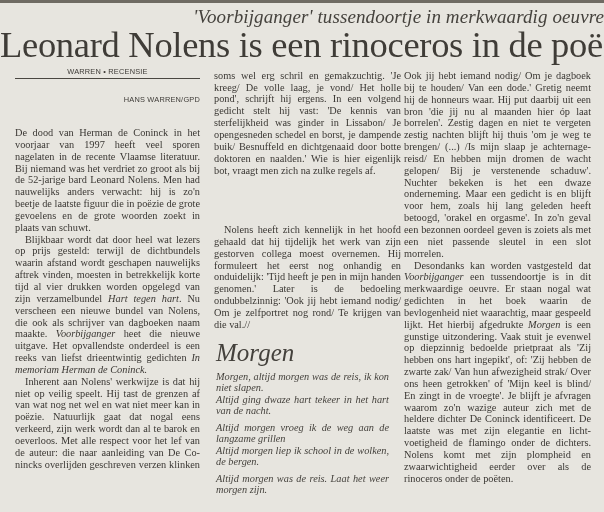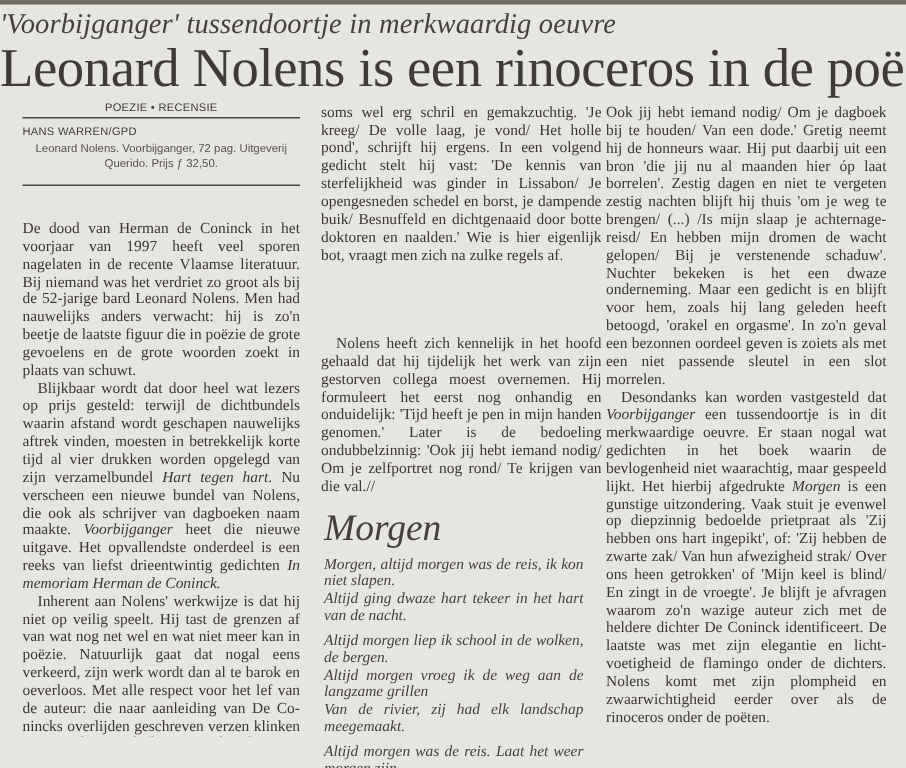--- a/index.html
+++ b/index.html
@@ -5,40 +5,40 @@
   html, body { margin:0; padding:0; }
   body {
     width:604px; height:512px; overflow:hidden;
     background:#e7e5df;
     color:#3a3733;
     font-family:"DejaVu Serif", serif;
     position:relative;
   }
   .topline { position:absolute; left:0; top:0; width:604px; height:3px; background:#6f6b63; }
   .kicker {
-    position:absolute; left:0; top:6px; width:604px; text-align:left;
+    position:absolute; left:0; top:6px; width:604px; text-align:right;
     font-family:"Liberation Serif", serif; font-style:italic;
     font-size:19px; color:#45423d; letter-spacing:0.1px;
   }
   .headline {
     position:absolute; left:0; top:23px; width:604px; text-align:center;
     font-family:"Liberation Serif", serif; font-size:36.5px; color:#3f3c37;
     letter-spacing:-0.3px; white-space:nowrap;
   }
   .col { position:absolute; top:70px; width:186px; }
   .col1 { left:15px; top:67px; width:185px; }
   .col2 { left:214px; top:70px; width:187px; }
   .col3 { left:404px; top:70px; width:187px; }
   .rubric {
     font-family:"Liberation Sans", sans-serif; font-size:7.4px; text-align:center;
     color:#3d3a36; padding-bottom:2px; border-bottom:1px solid #4a4741; letter-spacing:0.2px;
   }
   .author {
-    font-family:"Liberation Sans", sans-serif; font-size:7.4px; text-align:left;
-    color:#3d3a36; margin-top:4px; letter-spacing:0.2px;
+    font-family:"Liberation Sans", sans-serif; font-size:7.4px; text-align:right;
+    color:#3d3a36; margin-top:16px; letter-spacing:0.2px;
   }
   .bookinfo {
     font-family:"Liberation Sans", sans-serif; font-size:7.6px; text-align:center;
     color:#55524c; line-height:10px; margin-top:2px; padding-bottom:9px;
     border-bottom:1px solid #4a4741;
   }
   p.body {
     margin:0; font-family:"Liberation Serif", serif; font-size:10.3px; line-height:11.85px;
     text-align:justify; color:#3a3733; hyphens:manual;
   }
@@ -56,42 +56,40 @@
   }
 </style>
 </head>
 <body>
 
 <div class="topline"></div>
 <div class="kicker">'Voorbijganger' tussendoortje in merkwaardig oeuvre</div>
 <div class="headline">Leonard Nolens is een rinoceros in de poëzie</div>
 
 <div class="col col1">
-  <div class="rubric">POEZIE • RECENSIE</div>
+  <div class="rubric">WARREN • RECENSIE</div>
   <div class="author">HANS WARREN/GPD</div>
-  <div class="bookinfo">Leonard Nolens. Voorbijganger, 72 pag. Uitgeverij Querido. Prijs ƒ 32,50.</div>
   <p class="body first">De dood van Herman de Coninck in het voorjaar van 1997 heeft veel sporen nagelaten in de recente Vlaamse litera­tuur. Bij niemand was het verdriet zo groot als bij de 52-jarige bard Leonard Nolens. Men had nauwelijks anders verwacht: hij is zo'n beetje de laatste figuur die in poëzie de grote gevoelens en de grote woorden zoekt in plaats van schuwt.</p>
   <p class="body indent"><span>Blijkbaar wordt dat door heel wat le­zers op prijs gesteld: terwijl de dicht­bundels waarin afstand wordt gescha­pen nauwelijks aftrek vinden, moesten in betrekkelijk korte tijd al vier druk­ken worden opgelegd van zijn verza­melbundel </span><em>Hart tegen hart</em><span>. Nu ver­scheen een nieuwe bundel van No­lens, die ook als schrijver van dagboe­ken naam maakte. </span><em>Voorbijganger</em><span> heet die nieuwe uitgave. Het opvallendste onderdeel is een reeks van liefst drie­entwintig gedichten </span><em>In memoriam Herman de Coninck.</em></p>
   <p class="body indent" style="height:95px;overflow:hidden;">Inherent aan Nolens' werkwijze is dat hij niet op veilig speelt. Hij tast de grenzen af van wat nog net wel en wat niet meer kan in poëzie. Natuurlijk gaat dat nogal eens verkeerd, zijn werk wordt dan al te barok en oeverloos. Met alle respect voor het lef van de au­teur: die naar aanleiding van De Co­nincks overlijden geschreven verzen klinken soms wel erg schril en gemak­zuchtig. 'Je kreeg/ De volle laag, je vond/ Het holle pond', schrijft hij er­gens. In een volgend gedicht stelt hij vast: 'De kennis van sterfelijkheid was ginder in Lissabon/ Je opengesneden schedel en borst, je dampende buik/ Besnuffeld en dichtgenaaid door botte doktoren en naalden.' Wie is hier ei­genlijk bot, vraagt men zich na zulke regels af.</p>
 </div>
 
 <div class="col col2">
   <p class="body" style="height:154px;overflow:hidden;position:relative;">
       <span style="position:absolute;left:0;top:-95px;width:187px;text-align:justify;">Inherent aan Nolens' werkwijze is dat hij niet op veilig speelt. Hij tast de grenzen af van wat nog net wel en wat niet meer kan in poëzie. Natuurlijk gaat dat nogal eens verkeerd, zijn werk wordt dan al te barok en oeverloos. Met alle respect voor het lef van de au­teur: die naar aanleiding van De Co­nincks overlijden geschreven verzen klinken soms wel erg schril en gemak­zuchtig. 'Je kreeg/ De volle laag, je vond/ Het holle pond', schrijft hij er­gens. In een volgend gedicht stelt hij vast: 'De kennis van sterfelijkheid was ginder in Lissabon/ Je opengesneden schedel en borst, je dampende buik/ Besnuffeld en dichtgenaaid door botte doktoren en naalden.' Wie is hier ei­genlijk bot, vraagt men zich na zulke regels af.</span>
     </p>
   <p class="body indent">Nolens heeft zich kennelijk in het hoofd gehaald dat hij tijdelijk het werk van zijn gestorven collega moest over­nemen. Hij formuleert het eerst nog onhandig en onduidelijk: 'Tijd heeft je pen in mijn handen genomen.' Later is de bedoeling ondubbelzinnig: 'Ook jij hebt iemand nodig/ Om je zelfportret nog rond/ Te krijgen van die val.//</p>
   <div class="poem-title">Morgen</div>
   <div class="stanza">
     <div class="poem-line">Morgen, altijd morgen was de reis, ik kon niet slapen.</div>
     <div class="poem-line">Altijd ging dwaze hart tekeer in het hart van de nacht.</div>
   </div>
   <div class="stanza">
+    <div class="poem-line">Altijd morgen vroeg ik de weg aan de langzame grillen</div>
     <div class="poem-line">Altijd morgen liep ik school in de wol­ken, de bergen.</div>
-    <div class="poem-line">Altijd morgen vroeg ik de weg aan de langzame grillen</div>
-    <div class="poem-line">Van de rivier, zij had elk landschap meegemaakt.</div>
   </div>
   <div class="stanza">
     <div class="poem-line">Altijd morgen was de reis. Laat het weer morgen zijn.</div>
 
   </div>
 </div>
 
 <div class="col col3">
   <p class="body">Ook jij hebt iemand nodig/ Om je dag­boek bij te houden/ Van een dode.' Gretig neemt hij de honneurs waar. Hij put daarbij uit een bron 'die jij nu al maanden hier óp laat borrelen'. Zestig dagen en niet te vergeten zestig nach­ten blijft hij thuis 'om je weg te bren­gen/ (...) /Is mijn slaap je achternage­reisd/ En hebben mijn dromen de wacht gelopen/ Bij je verstenende schaduw'. Nuchter bekeken is het een dwaze onderneming. Maar een gedicht is en blijft voor hem, zoals hij lang ge­leden heeft betoogd, 'orakel en orgas­me'. In zo'n geval een bezonnen oor­deel geven is zoiets als met een niet passende sleutel in een slot morrelen.</p>
   <p class="body indent"><span>Desondanks kan worden vastgesteld dat </span><em>Voorbijganger</em><span> een tussendoortje is in dit merkwaardige oeuvre. Er staan nogal wat gedichten in het boek waar­in de bevlogenheid niet waarachtig, maar gespeeld lijkt. Het hierbij afge­drukte </span><em>Morgen</em><span> is een gunstige uitzon­dering. Vaak stuit je evenwel op diep­zinnig bedoelde prietpraat als 'Zij heb­ben ons hart ingepikt', of: 'Zij hebben de zwarte zak/ Van hun afwezigheid strak/ Over ons heen getrokken' of 'Mijn keel is blind/ En zingt in de vroegte'. Je blijft je afvragen waarom zo'n wazige auteur zich met de heldere dichter De Coninck identificeert. De laatste was met zijn elegantie en licht­voetigheid de flamingo onder de dich­ters. Nolens komt met zijn plompheid en zwaarwichtigheid eerder over als de rinoceros onder de poëten.</span></p>

